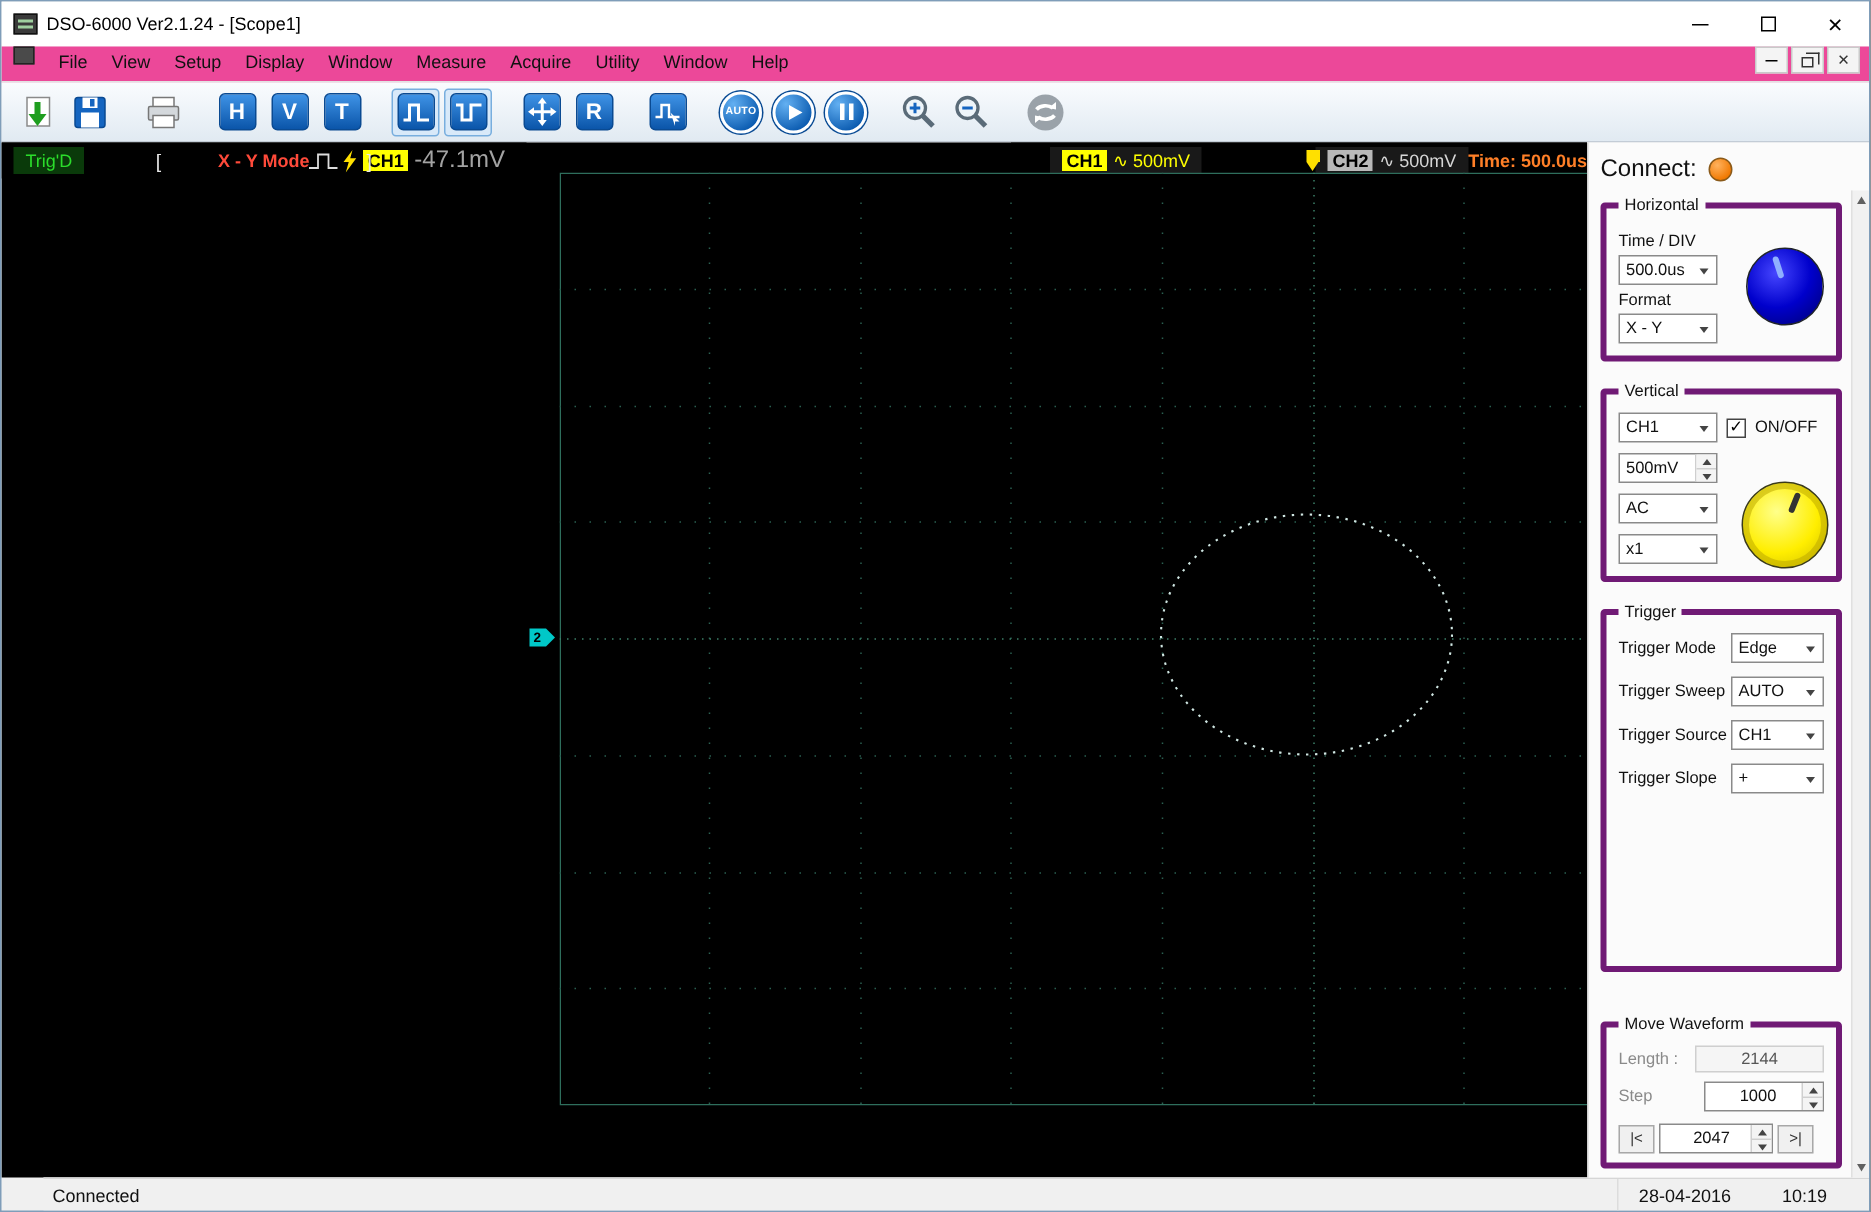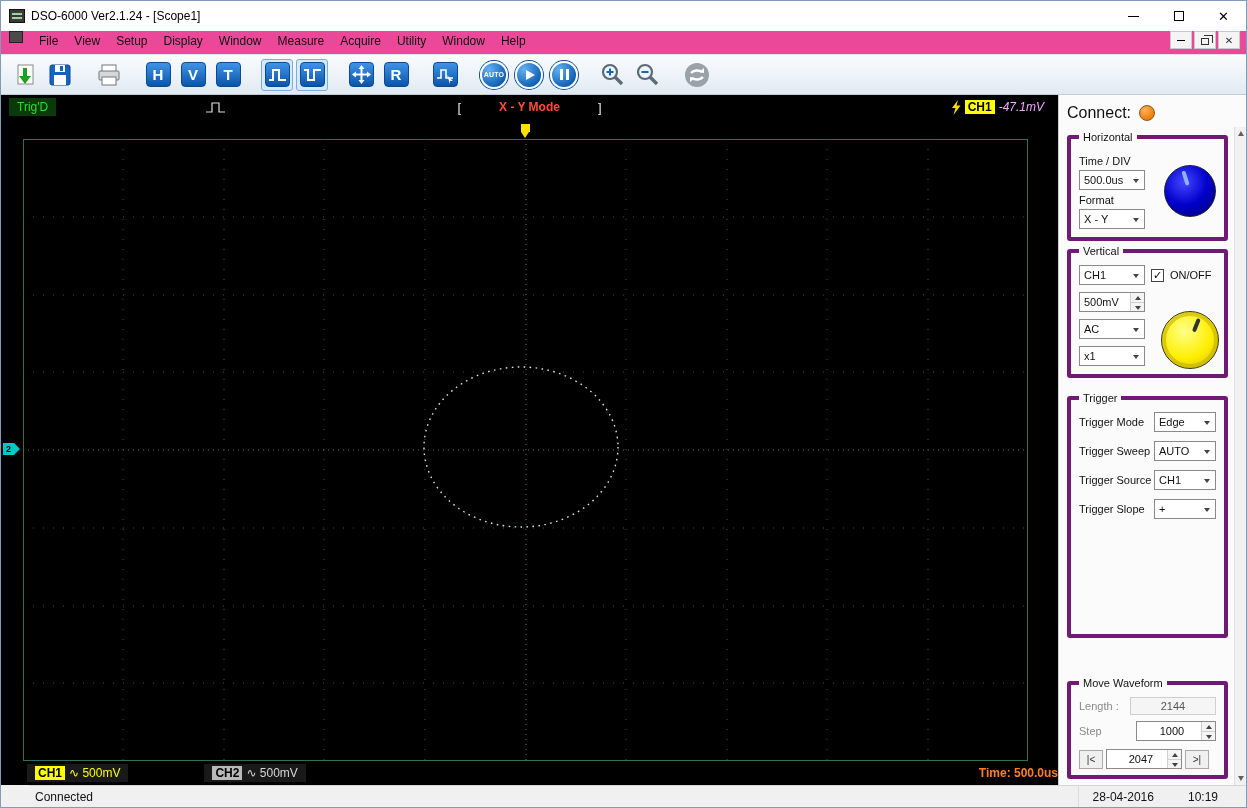--- a/index.html
+++ b/index.html
@@ -32,31 +32,31 @@
   .sq { width:25px; height:25px; background:linear-gradient(180deg,#3f93e6,#0b55a9); border:1px solid #0a4a92; border-radius:4px; color:#fff; font-weight:bold; font-size:15px; line-height:23px; text-align:center; display:inline-block; }
   .sq-ico { width:25px; height:25px; background:linear-gradient(180deg,#3f93e6,#0b55a9); border:1px solid #0a4a92; border-radius:4px; display:flex; align-items:center; justify-content:center; }
   .toggled { background:#d8e9f9; border:1px solid #78aede; border-radius:3px; }
   .circle-btn { width:28px; height:28px; border-radius:50%; background:radial-gradient(circle at 32% 30%, #63b0f2, #0b5bb0 70%); box-shadow:inset 0 0 0 2px #ffffff, 0 0 0 1px #0a4a92; display:flex; align-items:center; justify-content:center; }
   .auto-txt { color:#fff; font-weight:bold; font-size:7px; letter-spacing:0.2px; }
   .play-tri { width:0; height:0; border-left:9px solid #fff; border-top:5.5px solid transparent; border-bottom:5.5px solid transparent; margin-left:2px; }
   .pause-bars { width:9px; height:11px; border-left:3px solid #fff; border-right:3px solid #fff; }
 
   
   .content { flex:1 1 auto; display:flex; min-height:0; }
-  .scope-area { width:1057px; background:#000; display:flex; flex-direction:column; flex:0 0 auto;justify-content:space-between; }
+  .scope-area { width:1057px; background:#000; display:flex; flex-direction:row; flex:0 0 auto;justify-content:space-between; }
 
   .scope-status { height:24px; background:#000; display:flex; align-items:center; position:relative; flex:0 0 auto; }
   .trig-badge { margin-left:8px; background:#0a3a0a; color:#2bdd2b; font-size:12px; padding:2px 8px; }
   .pulse-ico { margin-left:148px; display:flex; }
   .mode-center { position:absolute; left:0; right:0; display:flex; justify-content:center; align-items:center; gap:38px; }
   .brk { color:#e8e8e8; font-size:13px; }
   .mode-txt { color:#ff4a3a; font-size:12px; font-weight:bold; }
   .trig-readout { margin-left:auto; margin-right:14px; display:flex; align-items:center; gap:4px; }
   .badge-yellow { background:#ffff00; color:#000; font-size:12px; font-weight:bold; padding:0 3px; }
-  .trig-val { color:#f0abfc; font-size:12px;font-style:italic; }
+  .trig-val { color:#a3a3a3; font-size:16px; }
 
   .grid-wrap { position:relative; flex:1 1 auto; }
   .grid-svg { position:absolute; left:22px; top:20px; }
   .marker-trig { position:absolute; left:520px; top:5px; width:9px; height:8px; background:#ffe000; }
   .marker-trig::after { content:""; position:absolute; left:0; top:8px; border-left:4.5px solid transparent; border-right:4.5px solid transparent; border-top:6px solid #ffe000; }
   .marker-ch2 { position:absolute; left:2px; top:324px; background:#00c8c8; color:#000; font-size:9px; font-weight:bold; line-height:12px; padding:0 3px; }
   .marker-ch2::after { content:""; position:absolute; left:100%; top:0; border-top:6px solid transparent; border-bottom:6px solid transparent; border-left:6px solid #00c8c8; }
 
   .scope-bottom { height:24px; background:#000; display:flex; align-items:center; flex:0 0 auto; }
   .ch-block { display:flex; align-items:center; gap:4px; background:#191919; padding:2px 8px; }
@@ -357,21 +357,21 @@
             <i class="dd-a"></i>
         </div>
         <div class="lbl">Format</div>
         <div class="dd">
           <span>X - Y</span>
             <i class="dd-a"></i>
         </div>
         <div class="knob knob-blue"></div>
       </div>
 
-      <div class="group" style="margin-top:4px;">
+      <div class="group" style="margin-top:14px;">
         <span class="legend">Vertical</span>
         <div class="vrow">
           <div class="dd">
             <span>CH1</span>
               <i class="dd-a"></i>
           </div>
           <span class="cbx"></span>
           <span>ON/OFF</span>
         </div>
         <div class="vrow">

